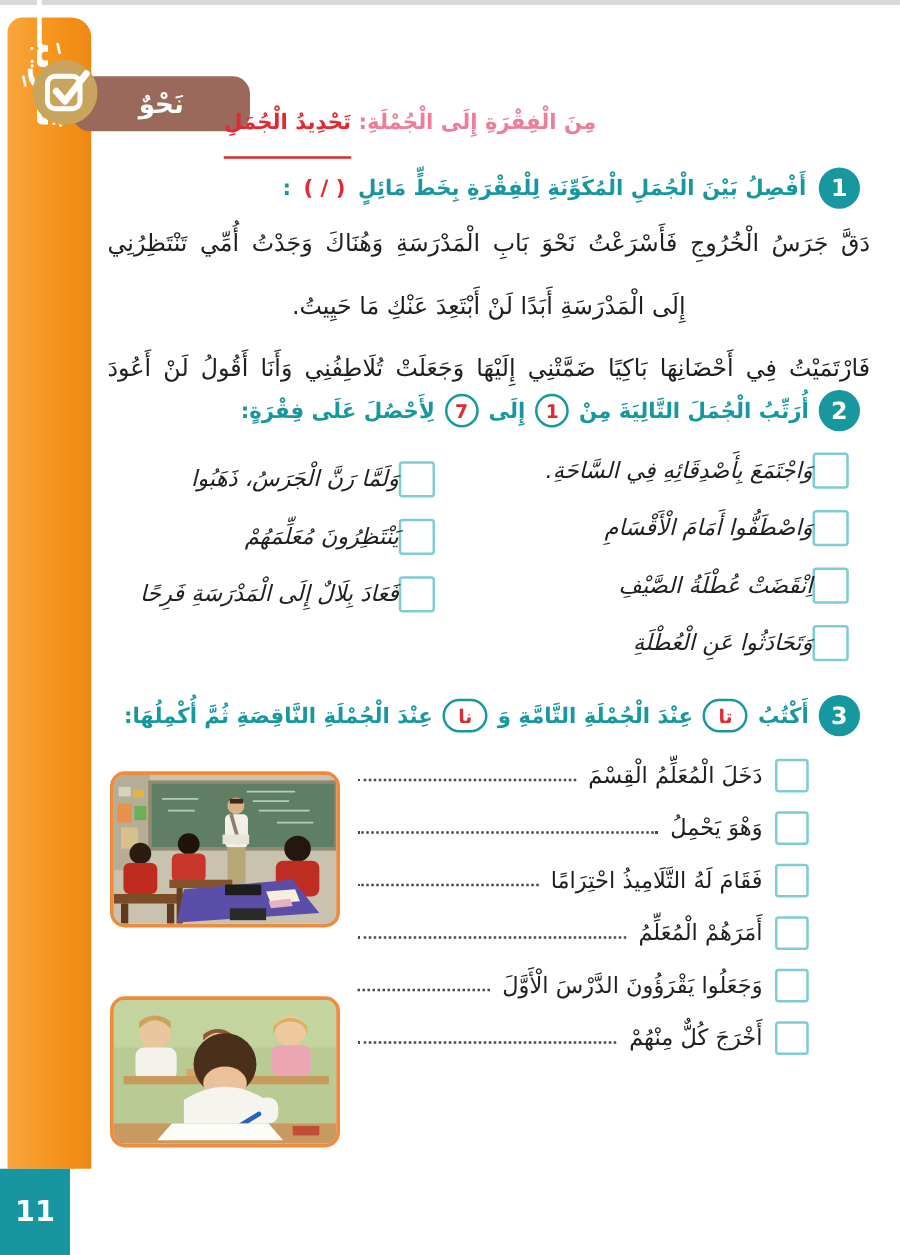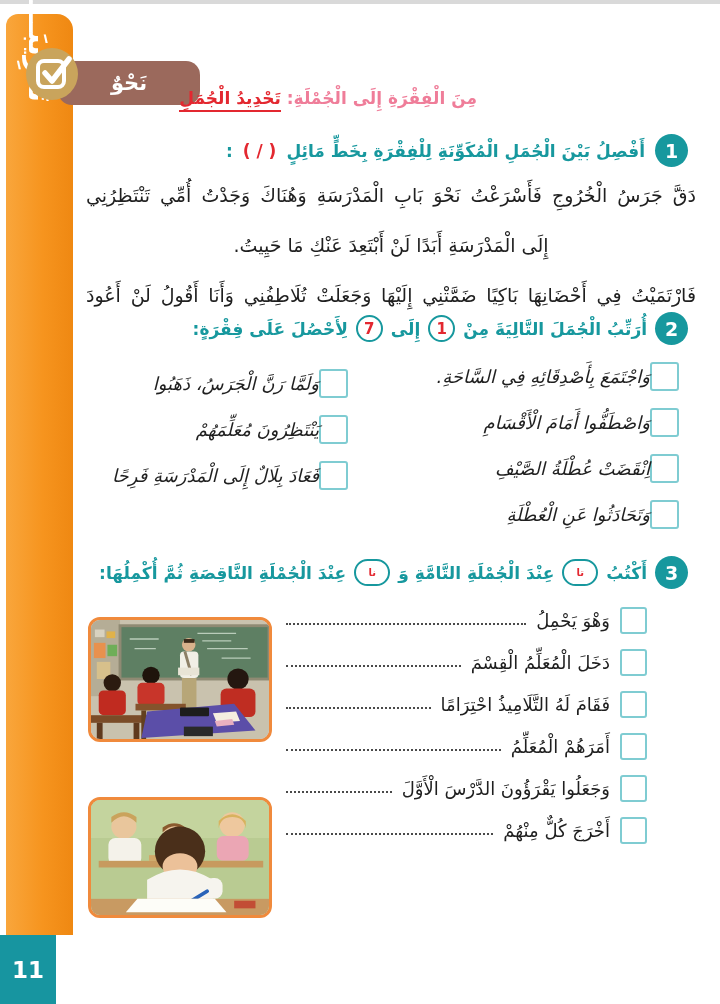--- a/index.html
+++ b/index.html
@@ -43,21 +43,21 @@
     color:#fff; font-size:21px; font-weight:bold;
   }
   .check-medal { position:absolute; left:25px; top:47px; width:54px; height:54px; }
 
   
   .main-title {
     position:absolute; right:243px; top:88px; white-space:nowrap;
     font-size:17px; font-weight:bold; direction:rtl;
   }
   .title-prefix { color:#ef7d99; }
-  .title-highlight { color:#e32830; border-bottom:2px solid #e32830; padding-bottom:2px; }
+  .title-highlight { color:#e32830; border-bottom:2px solid #e32830; padding-bottom:17px; }
 
   
   .ex-header {
     position:absolute; right:32px; display:flex; direction:rtl; align-items:center;
     column-gap:10px; white-space:nowrap;
   }
   .ex-num {
     width:33px; height:33px; border-radius:50%; background:#17989e; flex:0 0 auto;
     color:#fff; font-size:19px; font-weight:bold;
     display:flex; align-items:center; justify-content:center;
@@ -66,21 +66,21 @@
   .red { color:#e32830; }
   .num-ring {
     display:inline-flex; align-items:center; justify-content:center;
     width:27px; height:27px; border:2px solid #17989e; border-radius:50%;
     background:#fff; color:#e32830; font-size:15px; font-weight:bold;
   }
   .tag-pill {
     display:inline-flex; align-items:center; justify-content:center;
     min-width:36px; height:27px; padding:0 7px;
     border:2px solid #17989e; border-radius:14px;
-    background:#fff; color:#e32830; font-size:10px; font-weight:bold;
+    background:#fff; color:#e32830; font-size:15px; font-weight:bold;
   }
   #ex1-header { top:134px; }
   #ex2-header { top:312px; column-gap:8px; }
   #ex3-header { top:556px; column-gap:8px; }
 
   
   .paragraph {
     position:absolute; top:170px; right:24px; left:86px;
     direction:rtl; color:#1f1f1f; font-size:19px; line-height:50px;
   }
@@ -202,26 +202,26 @@
   <span class="ex-text">أَكْتُبُ</span>
   <span class="tag-pill">تا</span>
   <span class="ex-text">عِنْدَ الْجُمْلَةِ التَّامَّةِ وَ</span>
   <span class="tag-pill">نا</span>
   <span class="ex-text">عِنْدَ الْجُمْلَةِ النَّاقِصَةِ ثُمَّ أُكْمِلُهَا:</span>
 </div>
 
 <div class="ex3-rows">
   <div class="ans-row">
     <span class="cbox-sm"></span>
+    <span class="sent-text">دَخَلَ الْمُعَلِّمُ الْقِسْمَ</span>
+    <span class="dots"></span>
+  </div>
+  <div class="ans-row">
+    <span class="cbox-sm"></span>
     <span class="sent-text">وَهْوَ يَحْمِلُ</span>
-    <span class="dots"></span>
-  </div>
-  <div class="ans-row">
-    <span class="cbox-sm"></span>
-    <span class="sent-text">دَخَلَ الْمُعَلِّمُ الْقِسْمَ</span>
     <span class="dots"></span>
   </div>
   <div class="ans-row">
     <span class="cbox-sm"></span>
     <span class="sent-text">فَقَامَ لَهُ التَّلَامِيذُ احْتِرَامًا</span>
     <span class="dots"></span>
   </div>
   <div class="ans-row">
     <span class="cbox-sm"></span>
     <span class="sent-text">أَمَرَهُمْ الْمُعَلِّمُ</span>

